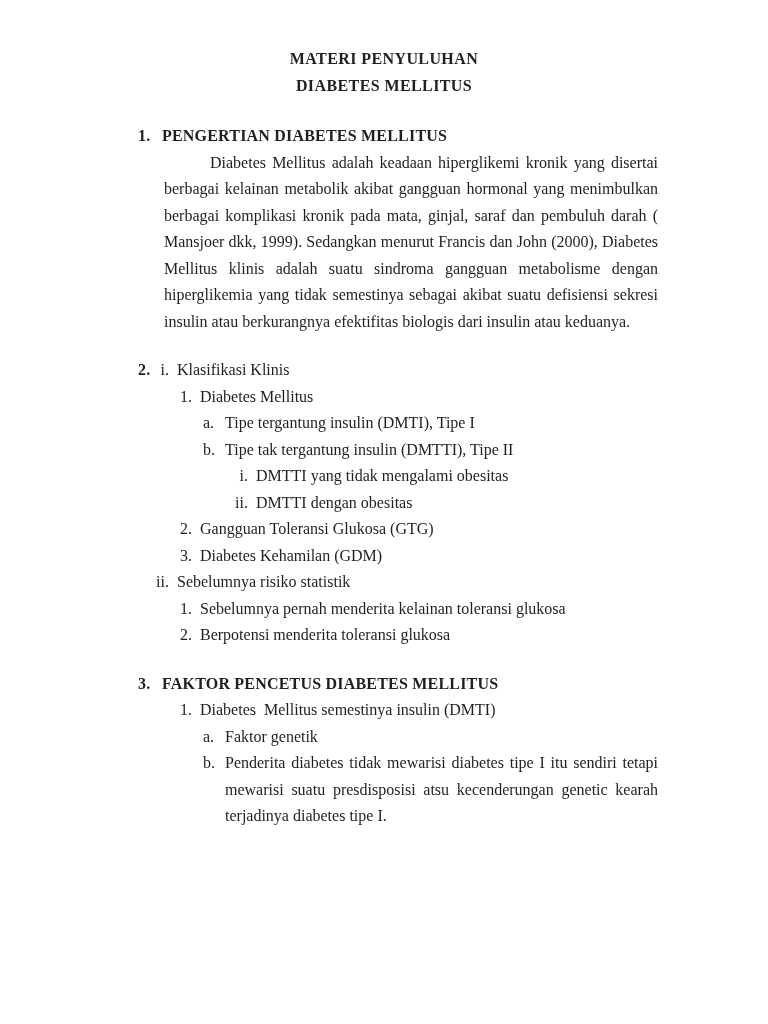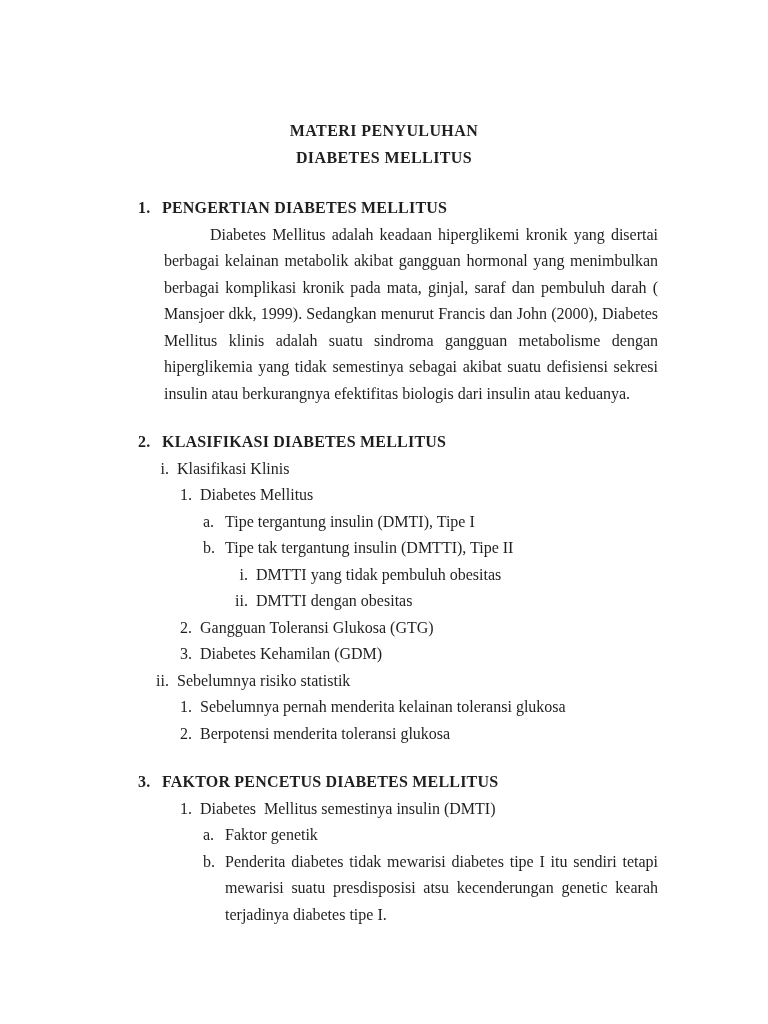--- a/index.html
+++ b/index.html
@@ -3,21 +3,21 @@
 <meta charset="utf-8">
 <style>
   html, body { margin: 0; padding: 0; background: #ffffff; }
   .page {
     position: relative;
     width: 768px;
     height: 1024px;
     margin: 0 auto;
     background: #ffffff;
     box-sizing: border-box;
-    padding: 118px 110px 0 138px;
+    padding: 46px 110px 0 138px;
     font-family: "Liberation Serif", "DejaVu Serif", serif;
     font-size: 16px;
     line-height: 26.5px;
     color: #1f1f1f;
     overflow: hidden;
   }
   .doc-title {
     margin: 0 -110px 2px -138px;
     text-align: center;
     font-weight: bold;
@@ -59,26 +59,26 @@
   <div class="doc-title">
     <div>MATERI PENYULUHAN</div>
     <div>DIABETES MELLITUS</div>
   </div>
   <div id="sections">
       <div class="sec">
         <div class="sec-head"><span class="num">1.</span><span>PENGERTIAN DIABETES MELLITUS</span></div>
         <div class="para">Diabetes Mellitus adalah keadaan hiperglikemi kronik yang disertai berbagai kelainan metabolik akibat gangguan hormonal yang menimbulkan berbagai komplikasi kronik pada mata, ginjal, saraf dan pembuluh darah ( Mansjoer dkk, 1999). Sedangkan menurut Francis dan John (2000), Diabetes Mellitus klinis adalah suatu sindroma gangguan metabolisme dengan hiperglikemia yang tidak semestinya sebagai akibat suatu defisiensi sekresi insulin atau berkurangnya efektifitas biologis dari insulin atau keduanya.</div>
       </div>
       <div class="sec">
-        <div class="sec-head"><span class="num">2.</span><span>KLASIFIKASI DIABETES MELLITUS</span></div>
+        <div class="sec-head"><span class="num">2.</span></div>
         <div class="li lvl2"><span class="marker">i.</span><span class="txt">Klasifikasi Klinis</span></div>
         <div class="li lvl3"><span class="marker">1.</span><span class="txt">Diabetes Mellitus</span></div>
         <div class="li lvl4"><span class="marker">a.</span><span class="txt">Tipe tergantung insulin (DMTI), Tipe I</span></div>
         <div class="li lvl4"><span class="marker">b.</span><span class="txt">Tipe tak tergantung insulin (DMTTI), Tipe II</span></div>
-        <div class="li lvl5"><span class="marker">i.</span><span class="txt">DMTTI yang tidak pembuluh obesitas</span></div>
+        <div class="li lvl5"><span class="marker">i.</span><span class="txt">DMTTI yang tidak mengalami obesitas</span></div>
         <div class="li lvl5"><span class="marker">ii.</span><span class="txt">DMTTI dengan obesitas</span></div>
         <div class="li lvl3"><span class="marker">2.</span><span class="txt">Gangguan Toleransi Glukosa (GTG)</span></div>
         <div class="li lvl3"><span class="marker">3.</span><span class="txt">Diabetes Kehamilan (GDM)</span></div>
         <div class="li lvl2"><span class="marker">ii.</span><span class="txt">Sebelumnya risiko statistik</span></div>
         <div class="li lvl3"><span class="marker">1.</span><span class="txt">Sebelumnya pernah menderita kelainan toleransi glukosa</span></div>
         <div class="li lvl3"><span class="marker">2.</span><span class="txt">Berpotensi menderita toleransi glukosa</span></div>
       </div>
       <div class="sec">
         <div class="sec-head"><span class="num">3.</span><span>FAKTOR PENCETUS DIABETES MELLITUS</span></div>
         <div class="li lvl3"><span class="marker">1.</span><span class="txt">Diabetes  Mellitus semestinya insulin (DMTI)</span></div>

